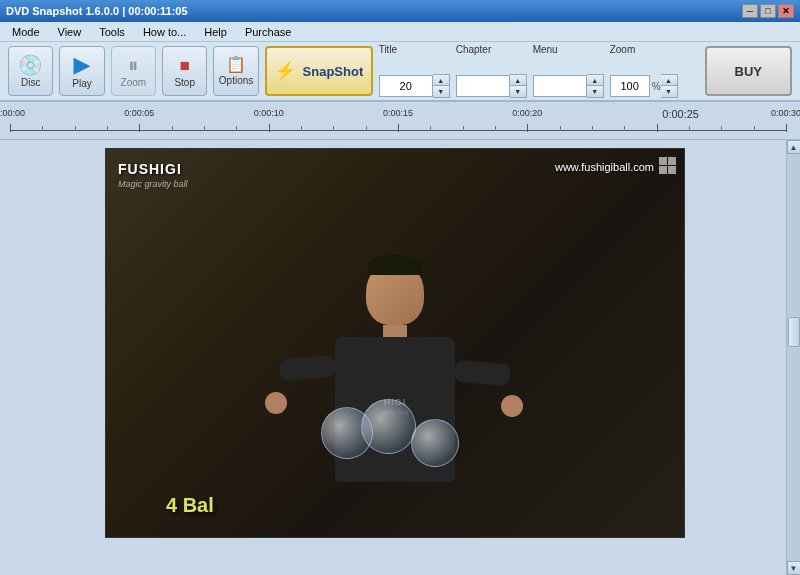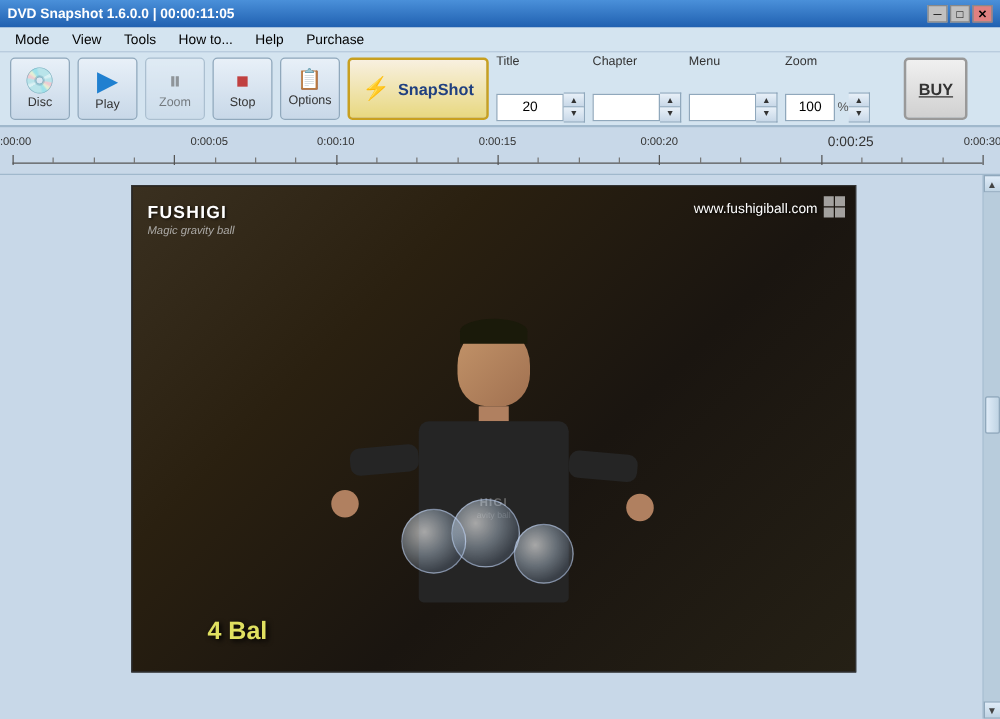--- a/index.html
+++ b/index.html
@@ -168,30 +168,29 @@
     .zoom-input { width: 40px; }
     .zoom-unit {
       font-size: 10px;
       color: #555;
       margin-left: 2px;
     }
 
     
     #buy-btn {
       height: 50px;
-      padding: 4px 10px;
+      padding: 4px 28px;
       background: linear-gradient(to bottom, #f0f0f0, #d0d0d0);
       border: 2px solid #999;
       border-radius: 4px;
       cursor: pointer;
       font-size: 13px;
       font-weight: bold;
       color: #333;
       margin-left: 21px;
-      text-decoration: underline;
     }
 
     
     #timeline {
       background: #c8d8e8;
       height: 38px;
       position: relative;
       border-bottom: 1px solid #a0b8cc;
       overflow: hidden;
     }
@@ -437,21 +436,21 @@
 <div id="timeline">
   <div id="timeline-ruler">
     <div style="position:relative; height:28px; margin-top:10px;">
 
       <div style="position:absolute; top:10px; left:0; right:0; height:1px; background:#555;"></div>
 
       <div style="position:absolute; left:0%; top:4px; height:8px; width:1px; background:#555;"></div>
       <span style="position:absolute; left:0%; top:-12px; font-size:9px; color:#333; transform:translateX(-50%);">0:00:00</span>
 
       <div style="position:absolute; left:16.67%; top:4px; height:8px; width:1px; background:#555;"></div>
-      <span style="position:absolute; left:16.67%; top:-12px; font-size:9px; color:#333; transform:translateX(-50%);margin-left:28px;">0:00:05</span>
+      <span style="position:absolute; left:16.67%; top:-12px; font-size:9px; color:#333; transform:translateX(-50%);">0:00:05</span>
 
       <div style="position:absolute; left:33.33%; top:4px; height:8px; width:1px; background:#555;"></div>
       <span style="position:absolute; left:33.33%; top:-12px; font-size:9px; color:#333; transform:translateX(-50%);">0:00:10</span>
 
       <div style="position:absolute; left:50%; top:4px; height:8px; width:1px; background:#555;"></div>
       <span style="position:absolute; left:50%; top:-12px; font-size:9px; color:#333; transform:translateX(-50%);">0:00:15</span>
 
       <div style="position:absolute; left:66.67%; top:4px; height:8px; width:1px; background:#555;"></div>
       <span style="position:absolute; left:66.67%; top:-12px; font-size:9px; color:#333; transform:translateX(-50%);">0:00:20</span>
 

